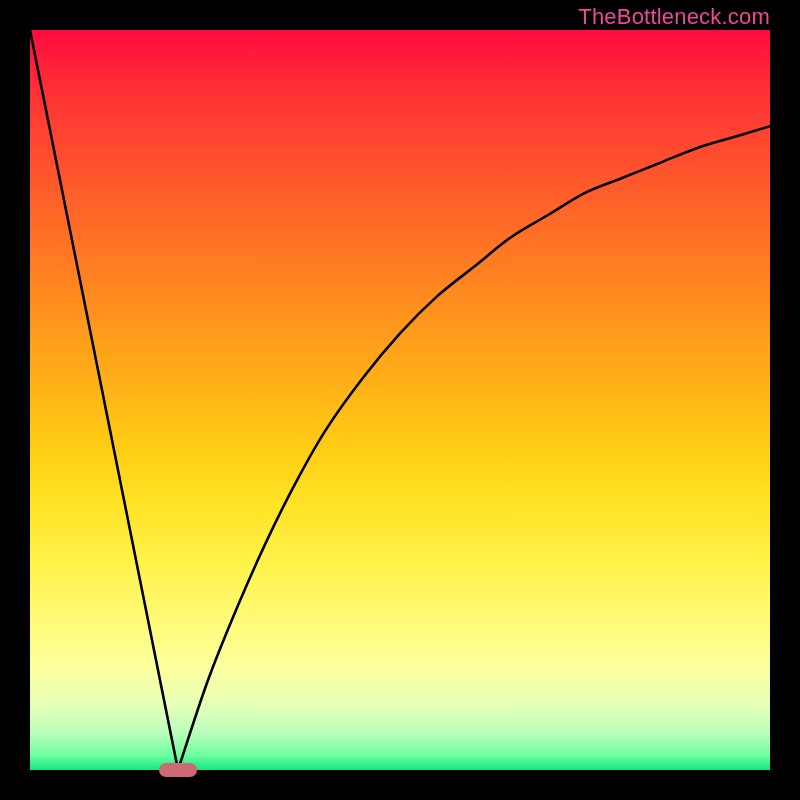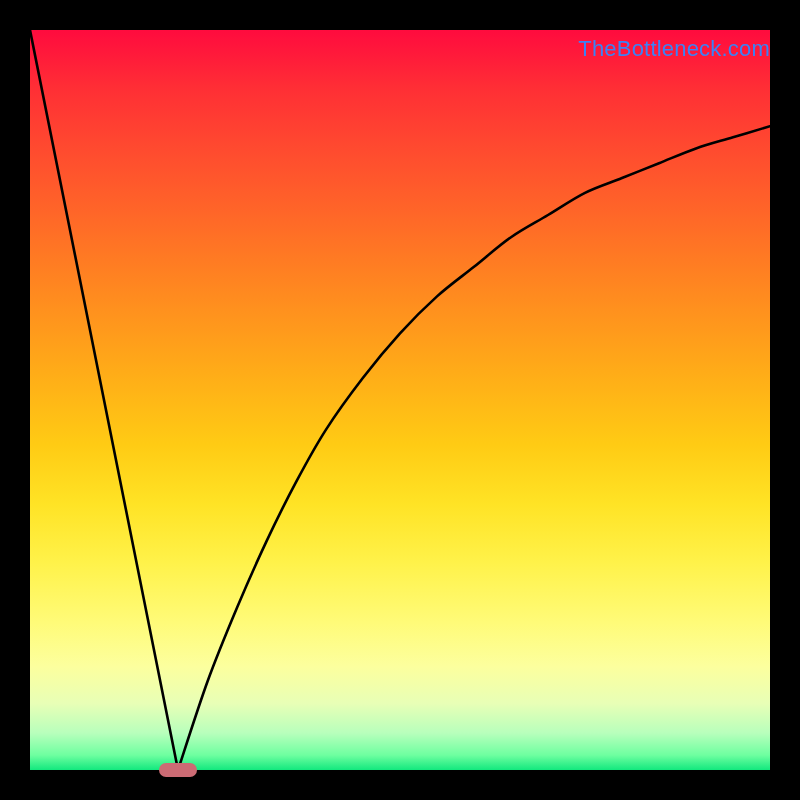--- a/index.html
+++ b/index.html
@@ -38,26 +38,25 @@
       #e8ffb6 91%,
       #b8ffbc 95%,
       #6effa0 98%,
       #12e87e 100%
     );
   }
   .watermark {
     position: absolute;
     top: 4px;
     right: 30px;
-    color: #3b82f6;
+    color: #ec4899;
     font-size: 22px;
     font-weight: 500;
     letter-spacing: 0.2px;
     user-select: none;
-    margin-top: 32px;
   }
   svg.curve {
     position: absolute;
     left: 0;
     top: 0;
     width: 740px;
     height: 740px;
   }
   .marker {
     position: absolute;

